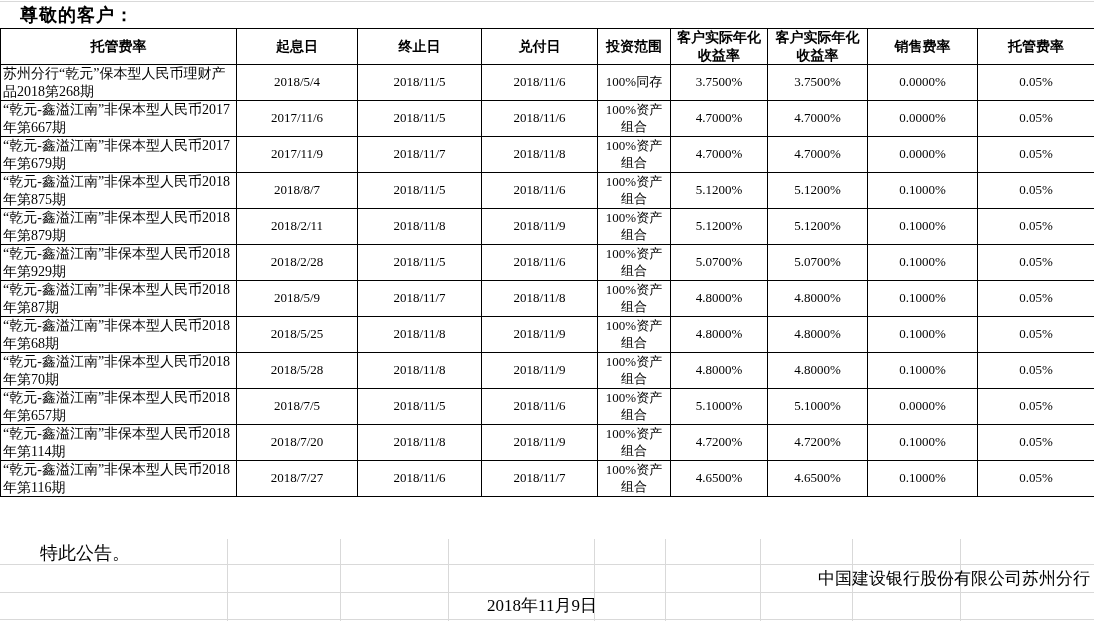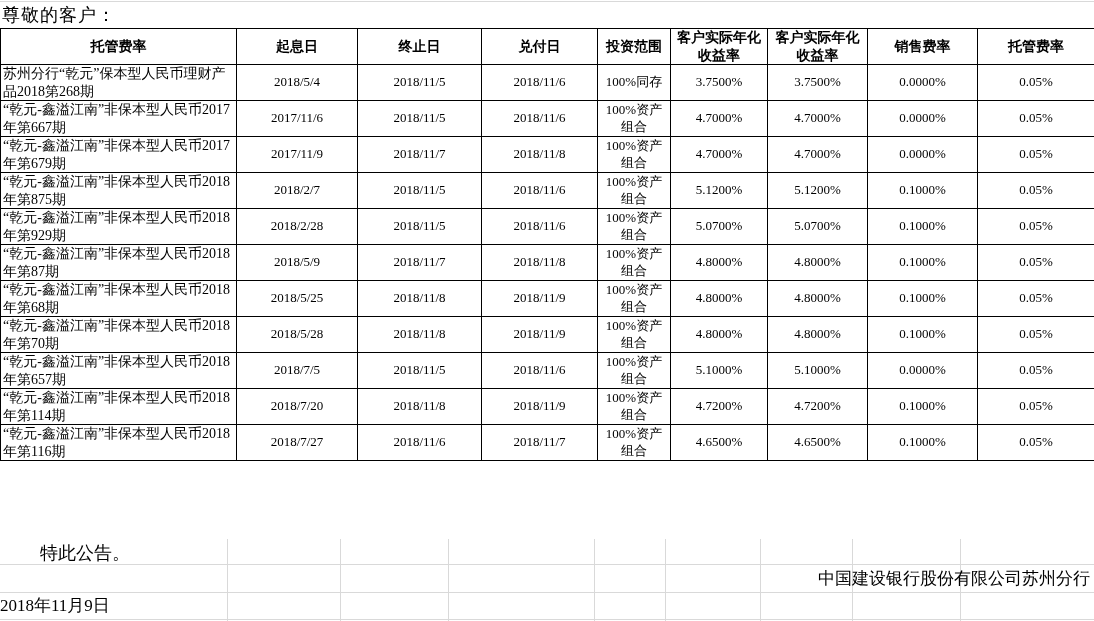--- a/index.html
+++ b/index.html
@@ -3,22 +3,22 @@
 <meta charset="utf-8">
 <style>
   html,body { margin:0; padding:0; }
   body {
     width:1094px; height:621px;
     background:#ffffff; color:#000;
     font-family:"Liberation Serif","DejaVu Serif",serif;
     position:relative; overflow:hidden;
   }
   .greeting {
-    position:absolute; top:3px; left:2px;
-    font-size:18px; font-weight:normal; letter-spacing:1px;
+    position:absolute; top:3px; left:20px;
+    font-size:18px; font-weight:bold; letter-spacing:1px;
   }
   table.products {
     position:absolute; top:28px; left:0;
     width:1094px; border-collapse:collapse; table-layout:fixed;
   }
   .products th, .products td {
     border:1px solid #000;
     height:33px;
     text-align:center; vertical-align:middle;
     padding:0 3px;
@@ -30,21 +30,21 @@
   .closing {
     position:absolute; top:541px; left:40px;
     font-size:18px;
   }
   .sig-issuer {
     position:absolute; top:567px; left:0; right:4px;
     text-align:right; font-size:17px;
   }
   .sig-date {
     position:absolute; top:594px; left:0; right:10px;
-    text-align:left; font-size:17px;
+    text-align:center; font-size:17px;
   }
   .gridlines { position:absolute; inset:0; pointer-events:none; }
   .gl { position:absolute; background:#d9d9d9; }
   .gl.h { height:1px; left:0; width:1094px; }
   .gl.v { width:1px; top:539px; height:82px; }
 </style>
 </head>
 <body>
 
 <div class="gridlines">
@@ -118,23 +118,34 @@
         <td>2018/11/7</td>
         <td>2018/11/8</td>
         <td>100%资产组合</td>
         <td>4.7000%</td>
         <td>4.7000%</td>
         <td>0.0000%</td>
         <td>0.05%</td>
       </tr>
       <tr>
         <td class="c-product">“乾元-鑫溢江南”非保本型人民币2018年第875期</td>
-        <td>2018/2/7</td>
-        <td>2018/11/5</td>
-        <td>2018/11/6</td>
+        <td>2018/8/7</td>
+        <td>2018/11/5</td>
+        <td>2018/11/6</td>
+        <td>100%资产组合</td>
+        <td>5.1200%</td>
+        <td>5.1200%</td>
+        <td>0.1000%</td>
+        <td>0.05%</td>
+      </tr>
+      <tr>
+        <td class="c-product">“乾元-鑫溢江南”非保本型人民币2018年第879期</td>
+        <td>2018/2/11</td>
+        <td>2018/11/8</td>
+        <td>2018/11/9</td>
         <td>100%资产组合</td>
         <td>5.1200%</td>
         <td>5.1200%</td>
         <td>0.1000%</td>
         <td>0.05%</td>
       </tr>
       <tr>
         <td class="c-product">“乾元-鑫溢江南”非保本型人民币2018年第929期</td>
         <td>2018/2/28</td>
         <td>2018/11/5</td>

